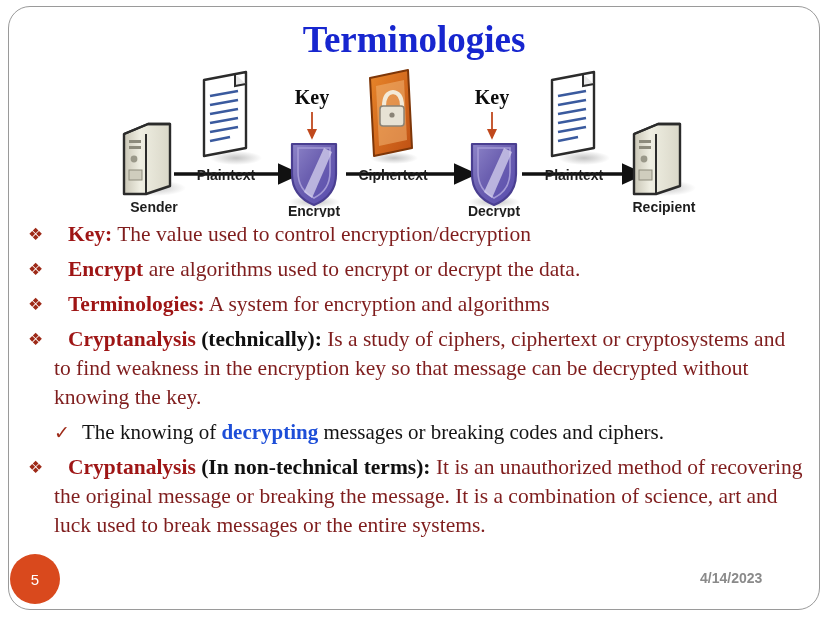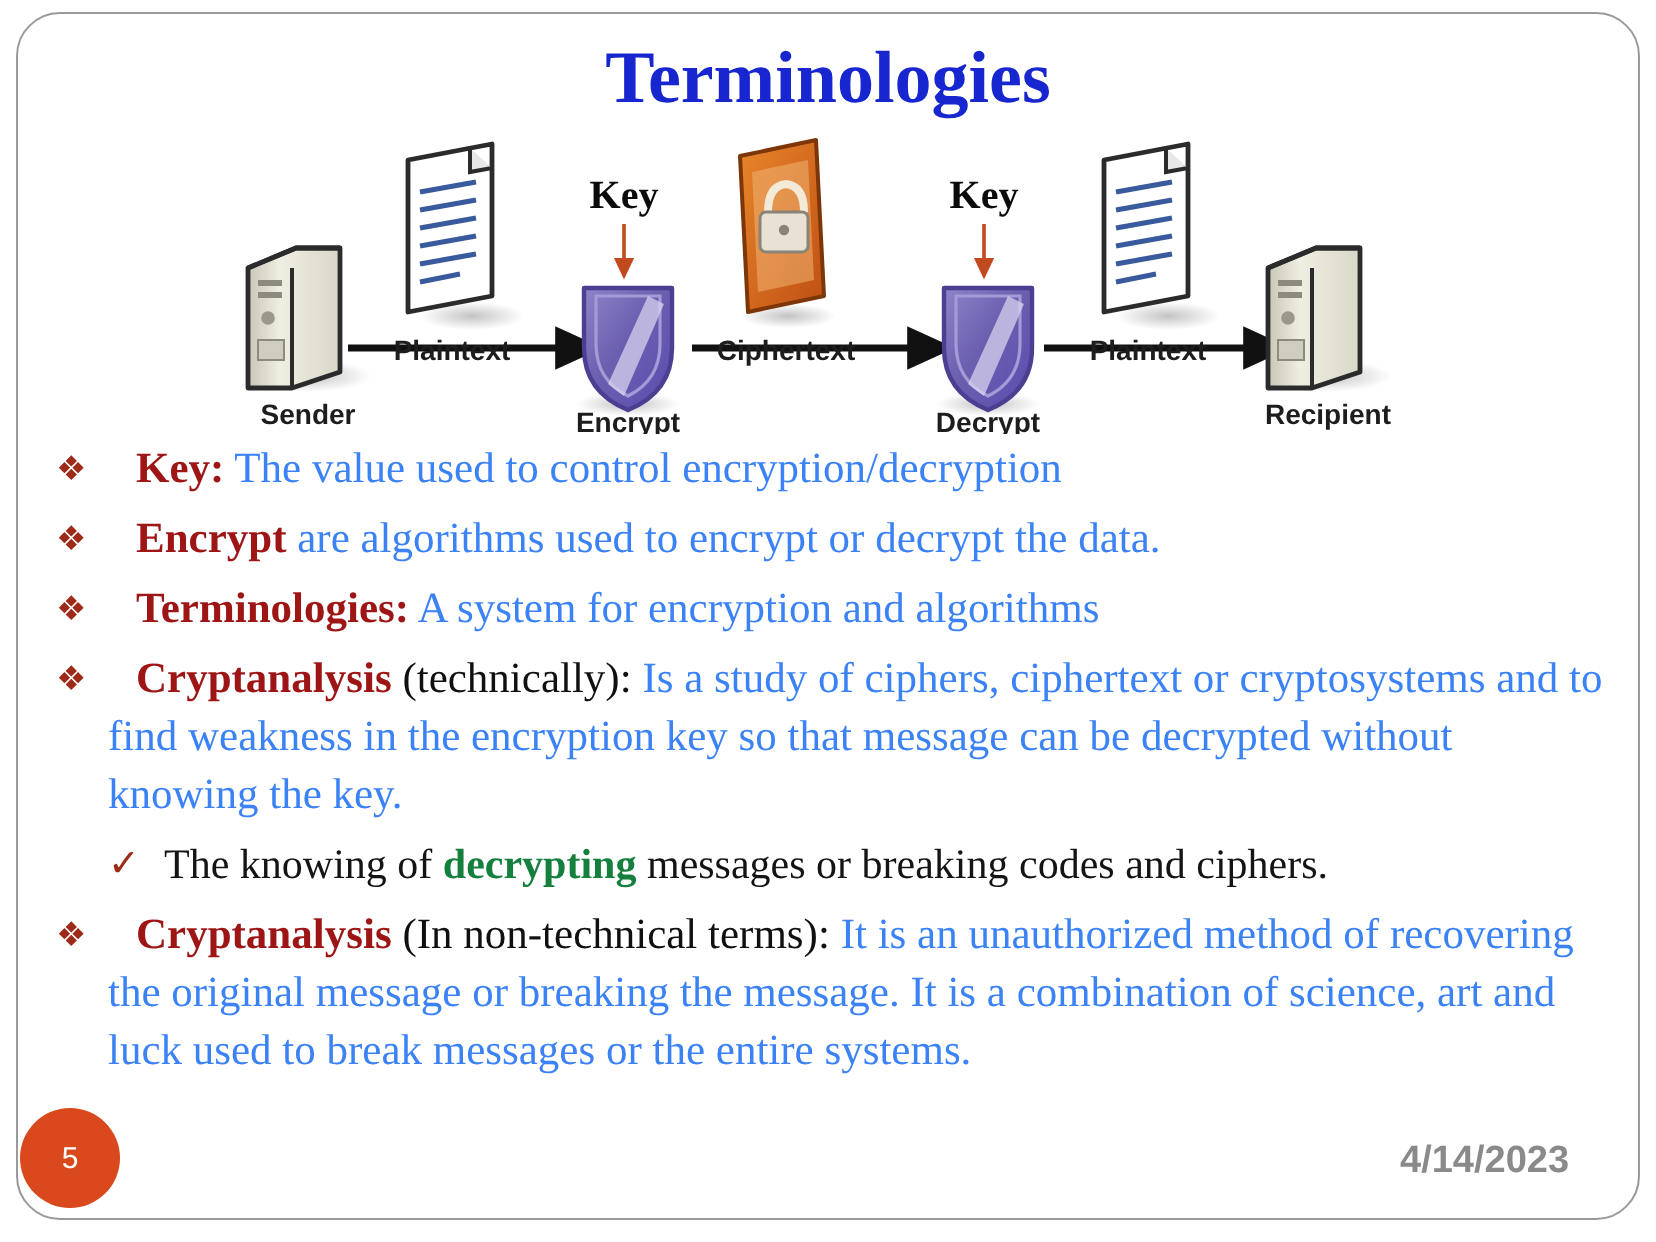--- a/index.html
+++ b/index.html
@@ -83,43 +83,43 @@
     font-size: 17px;
     line-height: 29px;
   }
   .bullet .term {
     color: #9e1515;
     font-weight: bold;
     margin-left: 14px;
   }
   .bullet .bold {
     color: #101010;
-    font-weight: normal;
-  }
-  .bullet .rest { color: #3b82f6; }
+    font-weight: bold;
+  }
+  .bullet .rest { color: #7f1d1d; }
 
   
   .subbullet {
     position: relative;
     padding-left: 56px;
     margin-bottom: 6px;
     font-size: 21px;
     line-height: 29px;
     color: #141414;
     font-family: "Liberation Serif", serif;
   }
   .subbullet .marker {
     position: absolute;
     left: 28px;
     top: 0;
     color: #9e2a18;
     font-size: 19px;
     line-height: 29px;
   }
-  .subbullet .bold { font-weight: bold; color: #15803d; }
+  .subbullet .bold { font-weight: bold; color: #1d4ed8; }
 
   
   #slide-number-badge {
     position: absolute;
     left: 10px;
     top: 554px;
     width: 50px;
     height: 50px;
     border-radius: 50%;
     background: #d9491d;
@@ -128,21 +128,21 @@
     font-size: 15px;
     display: flex;
     align-items: center;
     justify-content: center;
   }
   #footer-date {
     position: absolute;
     left: 700px;
     top: 570px;
     font-family: "Liberation Sans", sans-serif;
-    font-size: 19px;
+    font-size: 14px;
     font-weight: bold;
     color: #8a8a8a;
   }
 </style>
 </head>
 <body>
 
 <div id="slide">
 
   <div id="slide-border"></div>

